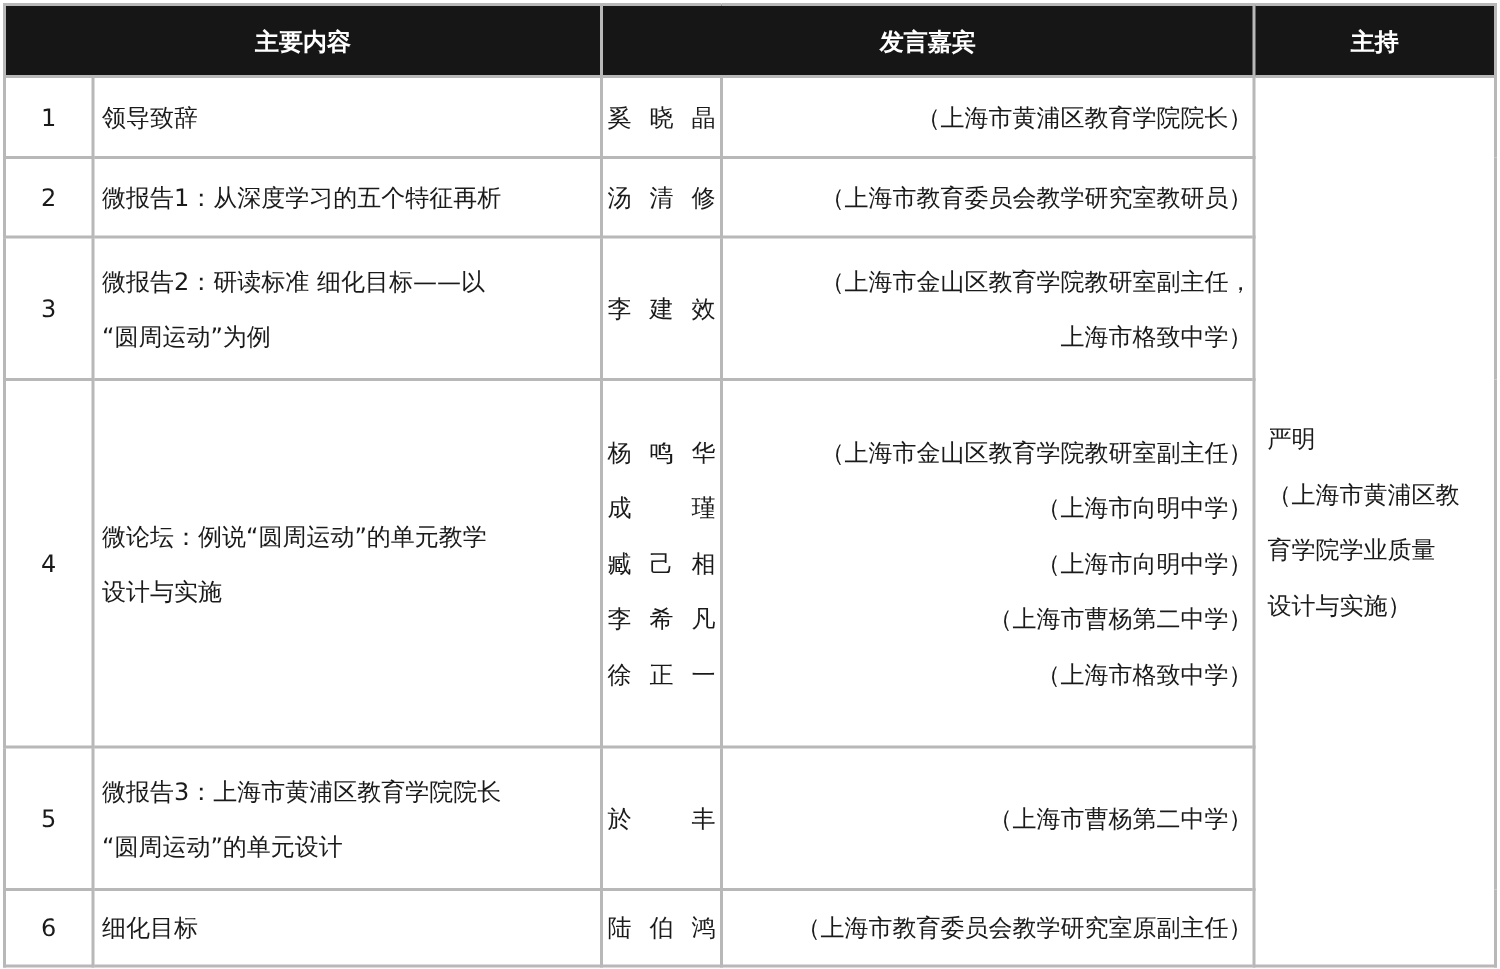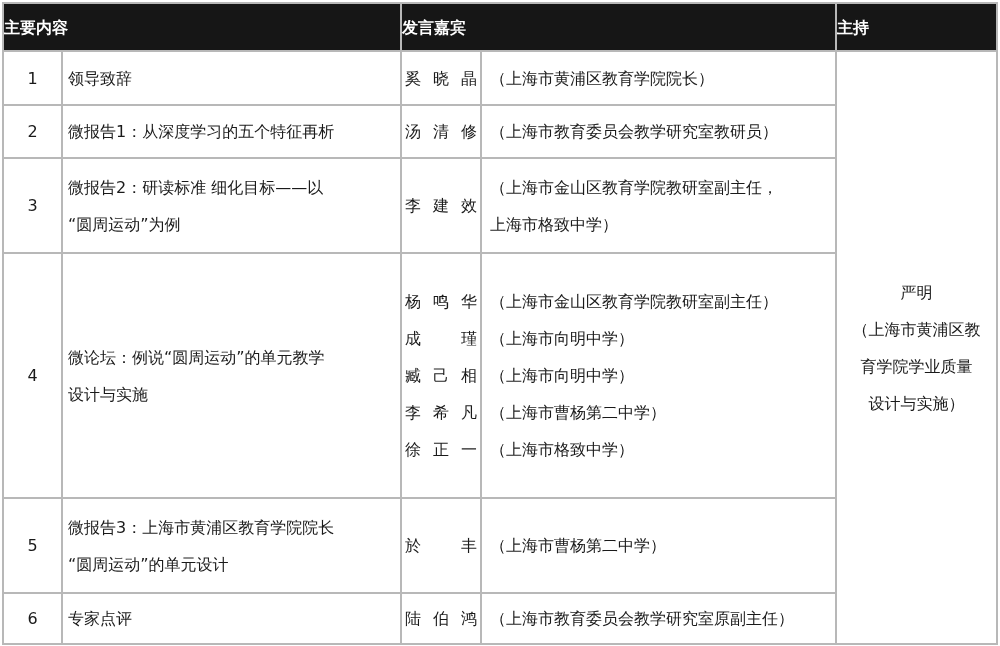--- a/index.html
+++ b/index.html
@@ -1,26 +1,26 @@
 <!DOCTYPE html>
 <html><head>
 <meta charset="utf-8">
 <style>
   html, body { margin:0; padding:0; background:#ffffff; }
   body { width:1000px; height:646px; position:relative; overflow:hidden;
          font-family:"DejaVu Sans", "Liberation Sans", sans-serif; color:#1a1a1a; }
   table.agenda { position:absolute; left:2px; top:2px; border-collapse:collapse;
                  table-layout:fixed; width:996px; }
   table.agenda td, table.agenda th { border:2px solid #b8b8b8; padding:0; font-size:16px; line-height:37px; }
-  th { background:#161616; color:#ffffff; font-weight:bold; font-size:18px; height:46px; text-align:left; }
+  th { background:#161616; color:#ffffff; font-weight:bold; font-size:18px; height:46px; text-align:center; }
   td.num { text-align:center; }
   td.content { padding-left:5px !important; line-height:32px;margin-left:28px; }
   td.speaker { padding-left:3px !important; padding-right:3px !important; }
-  td.affil { padding-left:8px !important; }
-  td.host { text-align:center; line-height:37px; vertical-align:middle;margin-top:10px; }
+  td.affil { padding-left:8px !important;text-align:right; }
+  td.host { text-align:left; line-height:37px; vertical-align:middle;margin-top:10px; }
   .name { display:flex; justify-content:space-between; width:72px; }
   .stack div { height:37px; }
   .host-inner { padding:0 8px; }
 </style>
 </head>
 <body>
 
 <table class="agenda">
   <colgroup>
     <col style="width:59px">
@@ -153,21 +153,21 @@
             <span></span>
             <span>丰</span>
           </div>
       </td>
       <td class="affil">（上海市曹杨第二中学）</td>
     </tr>
 
     <tr style="height:51px">
       <td class="num">6</td>
       <td class="content">
-          <div>专家点评</div>
+          <div>细化目标</div>
         </td>
       <td class="speaker">
         <div class="name">
             <span>陆</span>
             <span>伯</span>
             <span>鸿</span>
           </div>
       </td>
       <td class="affil">（上海市教育委员会教学研究室原副主任）</td>
     </tr>

